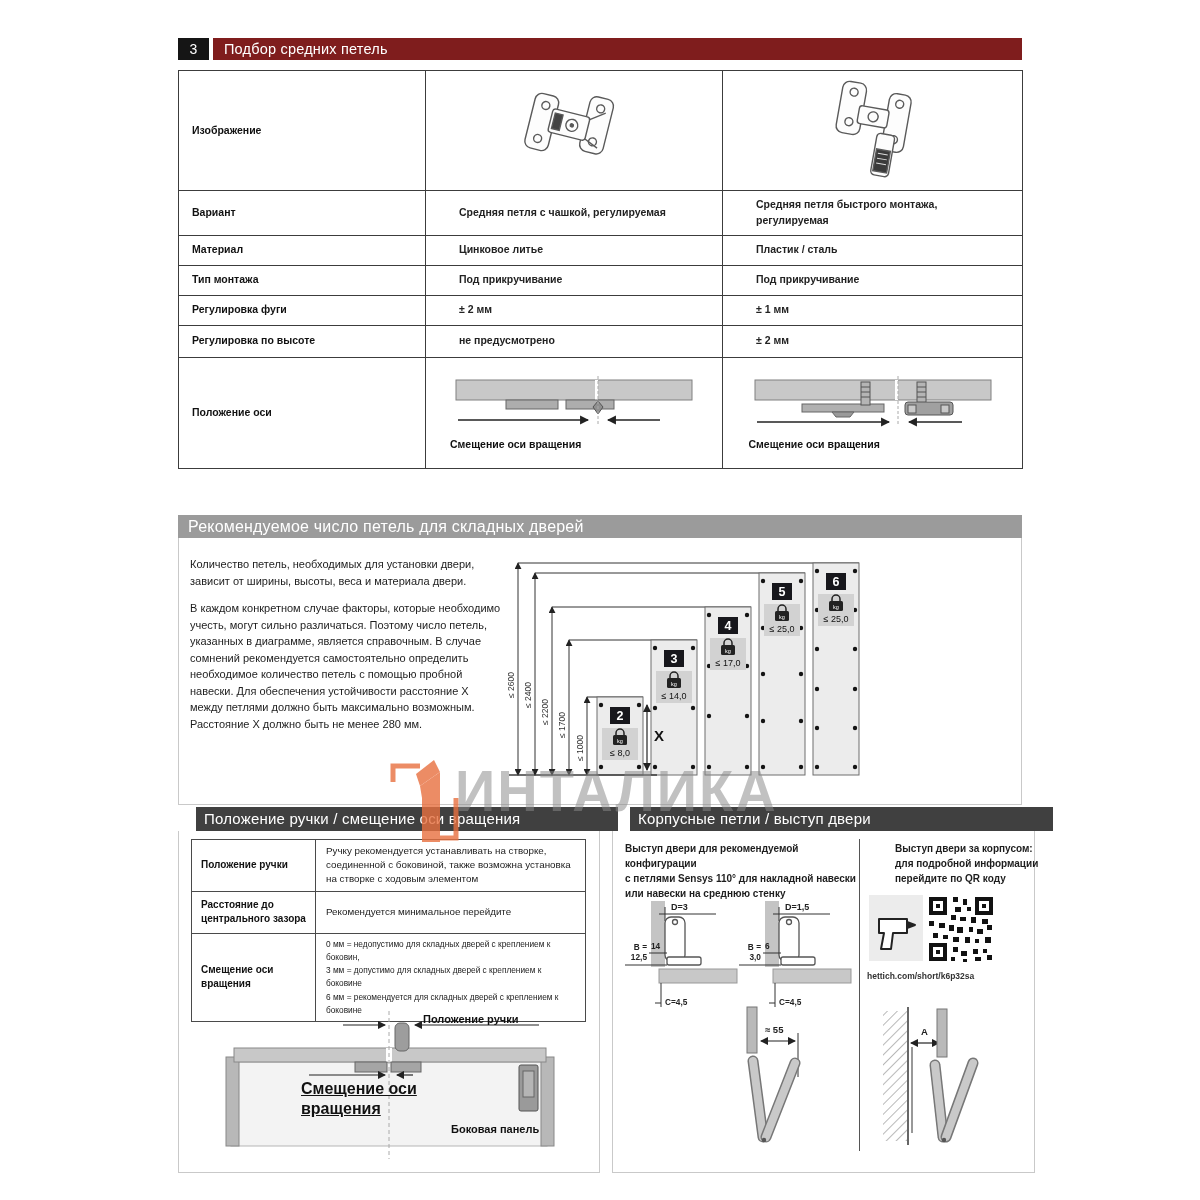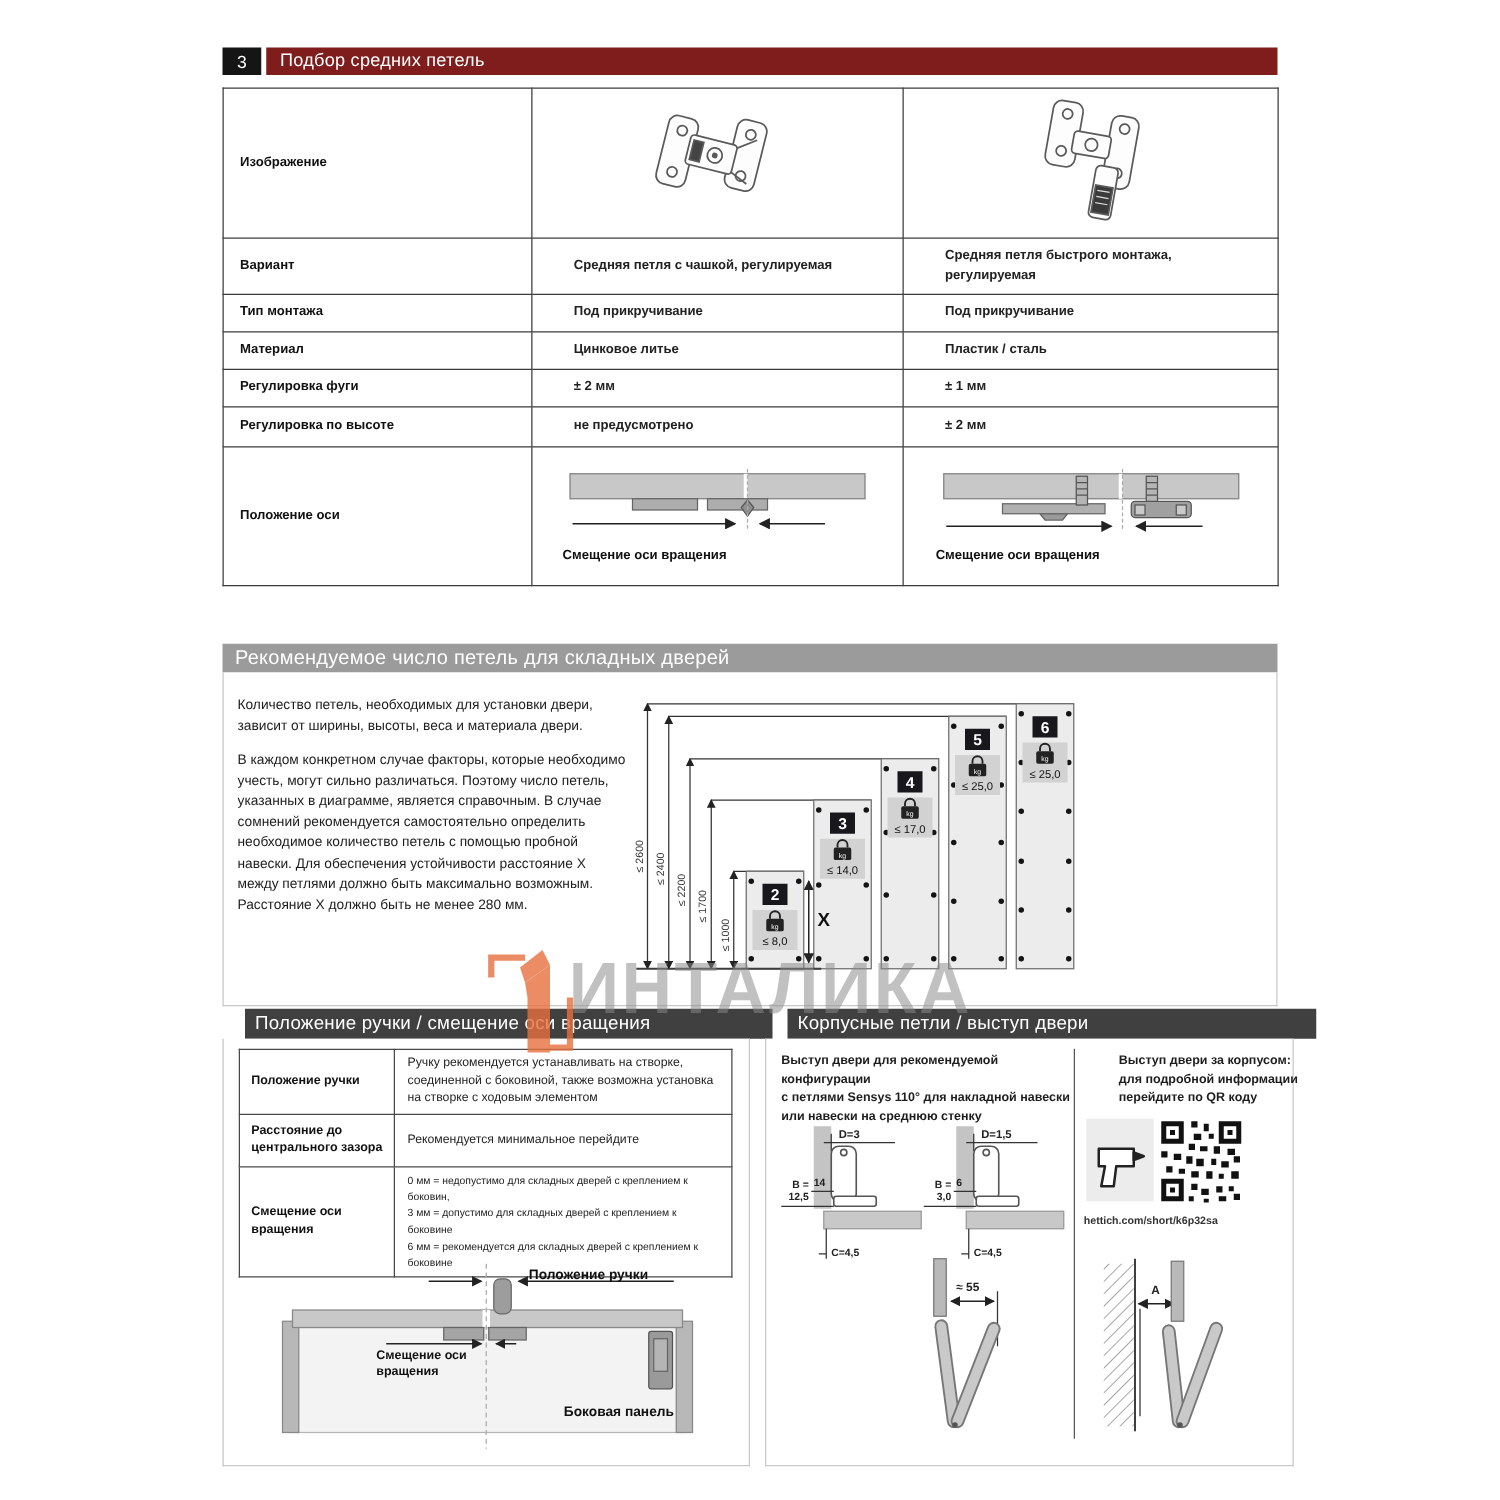--- a/index.html
+++ b/index.html
@@ -28,21 +28,21 @@
   .s2text{font-size:11px;line-height:1.5;color:#1d1d1d;}
   .s2text p{margin:0 0 11px 0;}
   
   .wm-text{font-size:56px;font-weight:bold;color:#8a8a8a;opacity:.52;letter-spacing:2px;transform:scaleY(1.04);}
   
   table.t3{border-collapse:collapse;table-layout:fixed;width:394px;}
   table.t3 td{border:1px solid #4a4a4a;vertical-align:middle;}
   .t3l{font-weight:bold;font-size:10px;color:#111;padding:4px 6px 4px 9px;line-height:1.4;}
   .t3v{font-size:9.8px;color:#222;padding:4px 6px 4px 10px;line-height:1.45;}
   .t3v.small{font-size:8.3px;line-height:1.6;}
-  .dlabel{font-weight:bold;font-size:10px;color:#111;line-height:1.25;}
+  .dlabel{font-weight:bold;font-size:16px;color:#111;line-height:1.25;text-decoration:underline;}
   
   .s4txt{font-weight:bold;font-size:10px;color:#1d1d1d;line-height:1.5;}
   .qlink{font-weight:bold;font-size:8.5px;color:#333;}
   .blabel{font-weight:bold;font-size:8.3px;color:#222;line-height:1.2;}
   svg text{font-family:"Liberation Sans",sans-serif;}
 </style>
 </head>
 <body>
 
 <svg width="0" height="0" style="position:absolute">
@@ -107,28 +107,28 @@
           </g>
         </svg>
       </td>
     </tr>
     <tr style="height:34px">
       <td class="lbl">Вариант</td>
       <td class="val">Средняя петля с чашкой, регулируемая</td>
       <td class="val">Средняя петля быстрого монтажа, регулируемая</td>
     </tr>
     <tr style="height:30px">
+      <td class="lbl">Материал</td>
+      <td class="val">Цинковое литье</td>
+      <td class="val">Пластик / сталь</td>
+    </tr>
+    <tr style="height:30px">
       <td class="lbl">Тип монтажа</td>
       <td class="val">Под прикручивание</td>
       <td class="val">Под прикручивание</td>
-    </tr>
-    <tr style="height:30px">
-      <td class="lbl">Материал</td>
-      <td class="val">Цинковое литье</td>
-      <td class="val">Пластик / сталь</td>
     </tr>
     <tr style="height:30px">
       <td class="lbl">Регулировка фуги</td>
       <td class="val">± 2 мм</td>
       <td class="val">± 1 мм</td>
     </tr>
     <tr style="height:32px">
       <td class="lbl">Регулировка по высоте</td>
       <td class="val">не предусмотрено</td>
       <td class="val">± 2 мм</td>

